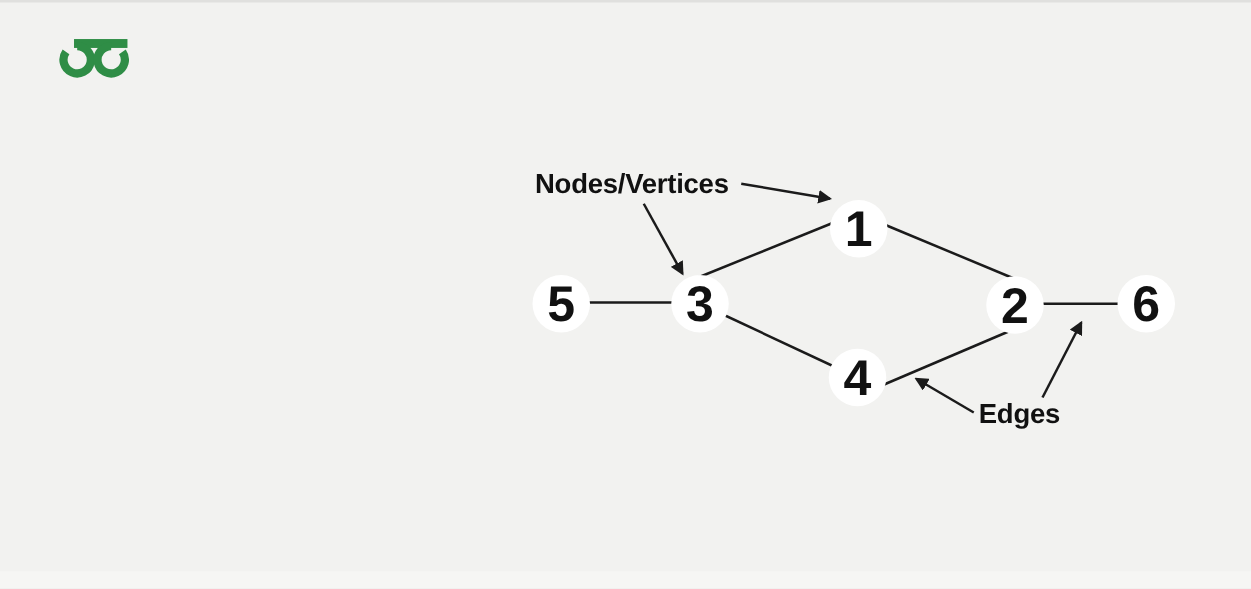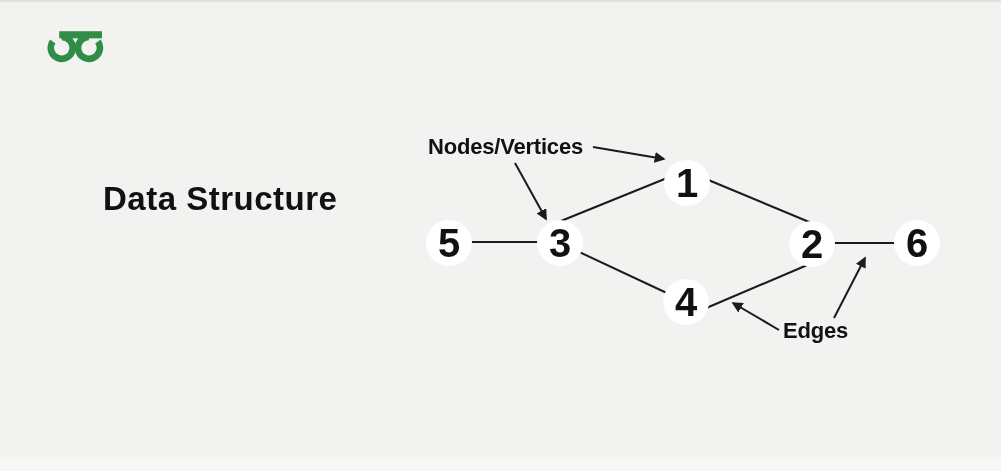--- a/index.html
+++ b/index.html
@@ -37,21 +37,20 @@
     <g fill="#2f8d46">
       <rect x="12" y="2" width="42" height="7"></rect>
     </g>
     <g fill="none" stroke-width="6.5" stroke="#2f8d46">
       <path d="M 14.5 7.55 A 10.75 10.75 0 1 1 5.7 12.1"></path>
       <path d="M 41.2 7.55 A 10.75 10.75 0 1 0 50 12.1"></path>
     </g>
   </svg>
 
   <div class="title-block" style="color: rgb(17, 17, 17);">
-    <div class="subheading">Data Structure</div>
   </div>
 
   <svg class="diagram" viewBox="0 0 1001 471">
       <defs>
         <marker id="ah" viewBox="0 0 10 10" refX="8.5" refY="5" markerWidth="11" markerHeight="11" markerUnits="userSpaceOnUse" orient="auto">
           <path d="M0 0 L10 5 L0 10 Z" fill="#1b1b1b"></path>
         </marker>
       </defs>
       <line x1="449" y1="242" x2="560" y2="242" stroke="#1b1b1b" stroke-width="2"></line>
       <line x1="556" y1="223" x2="672" y2="176" stroke="#1b1b1b" stroke-width="2"></line>

